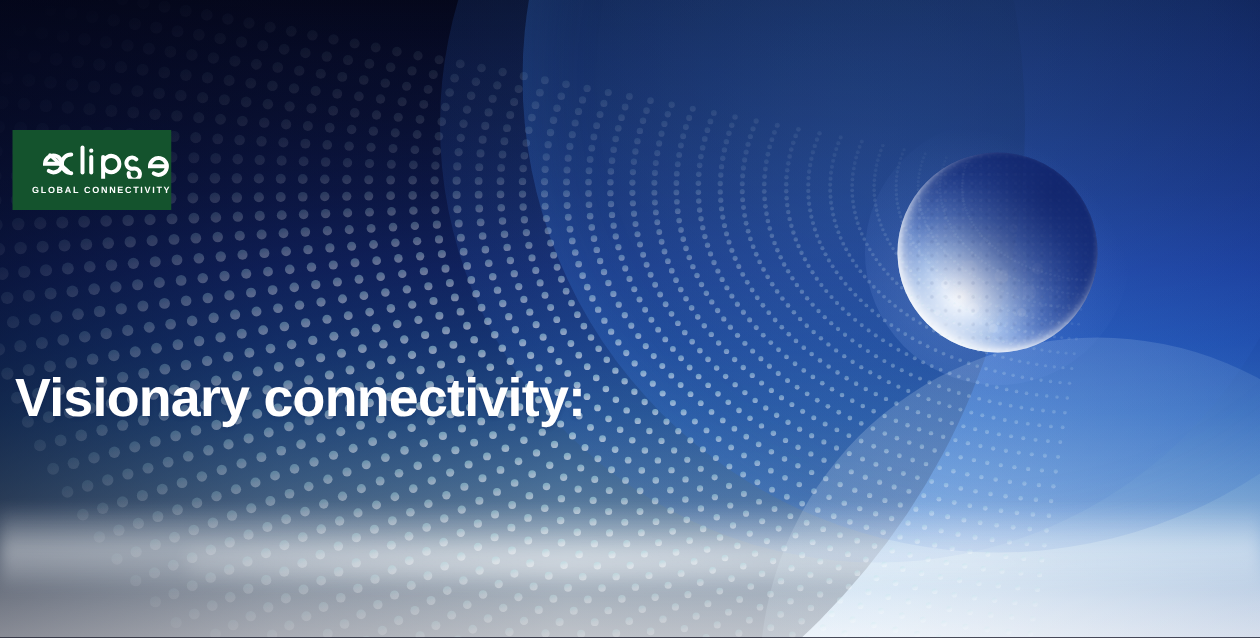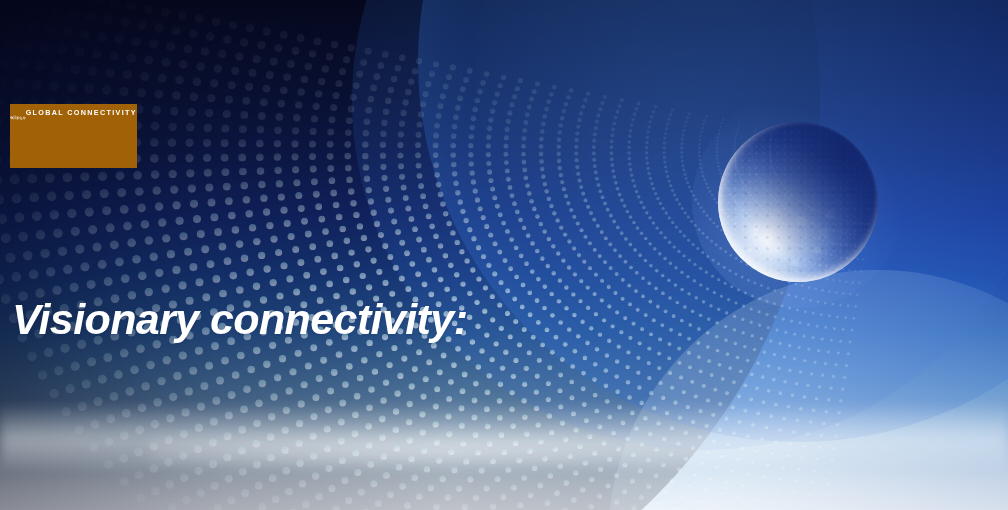--- a/index.html
+++ b/index.html
@@ -215,24 +215,24 @@
   }
   .halftone svg { display: block; }
 
   
   .logo-box {
     position: absolute;
     left: 10px;
     top: 104px;
     width: 127px;
     height: 64px;
-    background: #a16207;
+    background: #14532d;
     display: flex;
-    flex-direction: row;
-    align-items: flex-start;
+    flex-direction: column;
+    align-items: flex-end;
     justify-content: center;
   }
   .logo-mark {
     display: block;
   }
   .logo-tag {
     margin-top: 4px;
     color: #ffffff;
     font-size: 7.2px;
     letter-spacing: 1.35px;
@@ -240,21 +240,20 @@
     font-family: "Liberation Sans", sans-serif;
     white-space: nowrap;
   }
 
   
   .headline-wrap {
     position: absolute;
     left: 12px;
     top: 294px;
     width: 960px;
-    font-style: italic;
   }
   .headline {
     margin: 0;
     color: #ffffff;
     font-family: "Liberation Sans", sans-serif;
     font-weight: 700;
     font-size: 43px;
     line-height: 50px;
     letter-spacing: -0.6px;
     white-space: nowrap;

